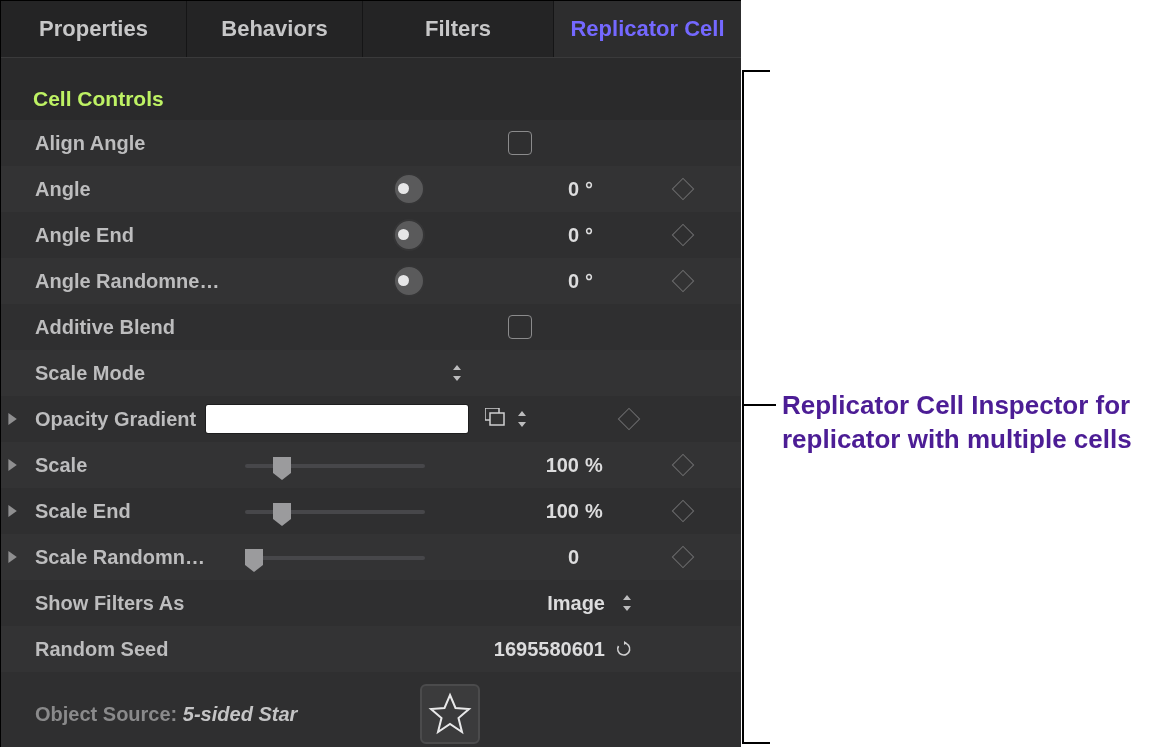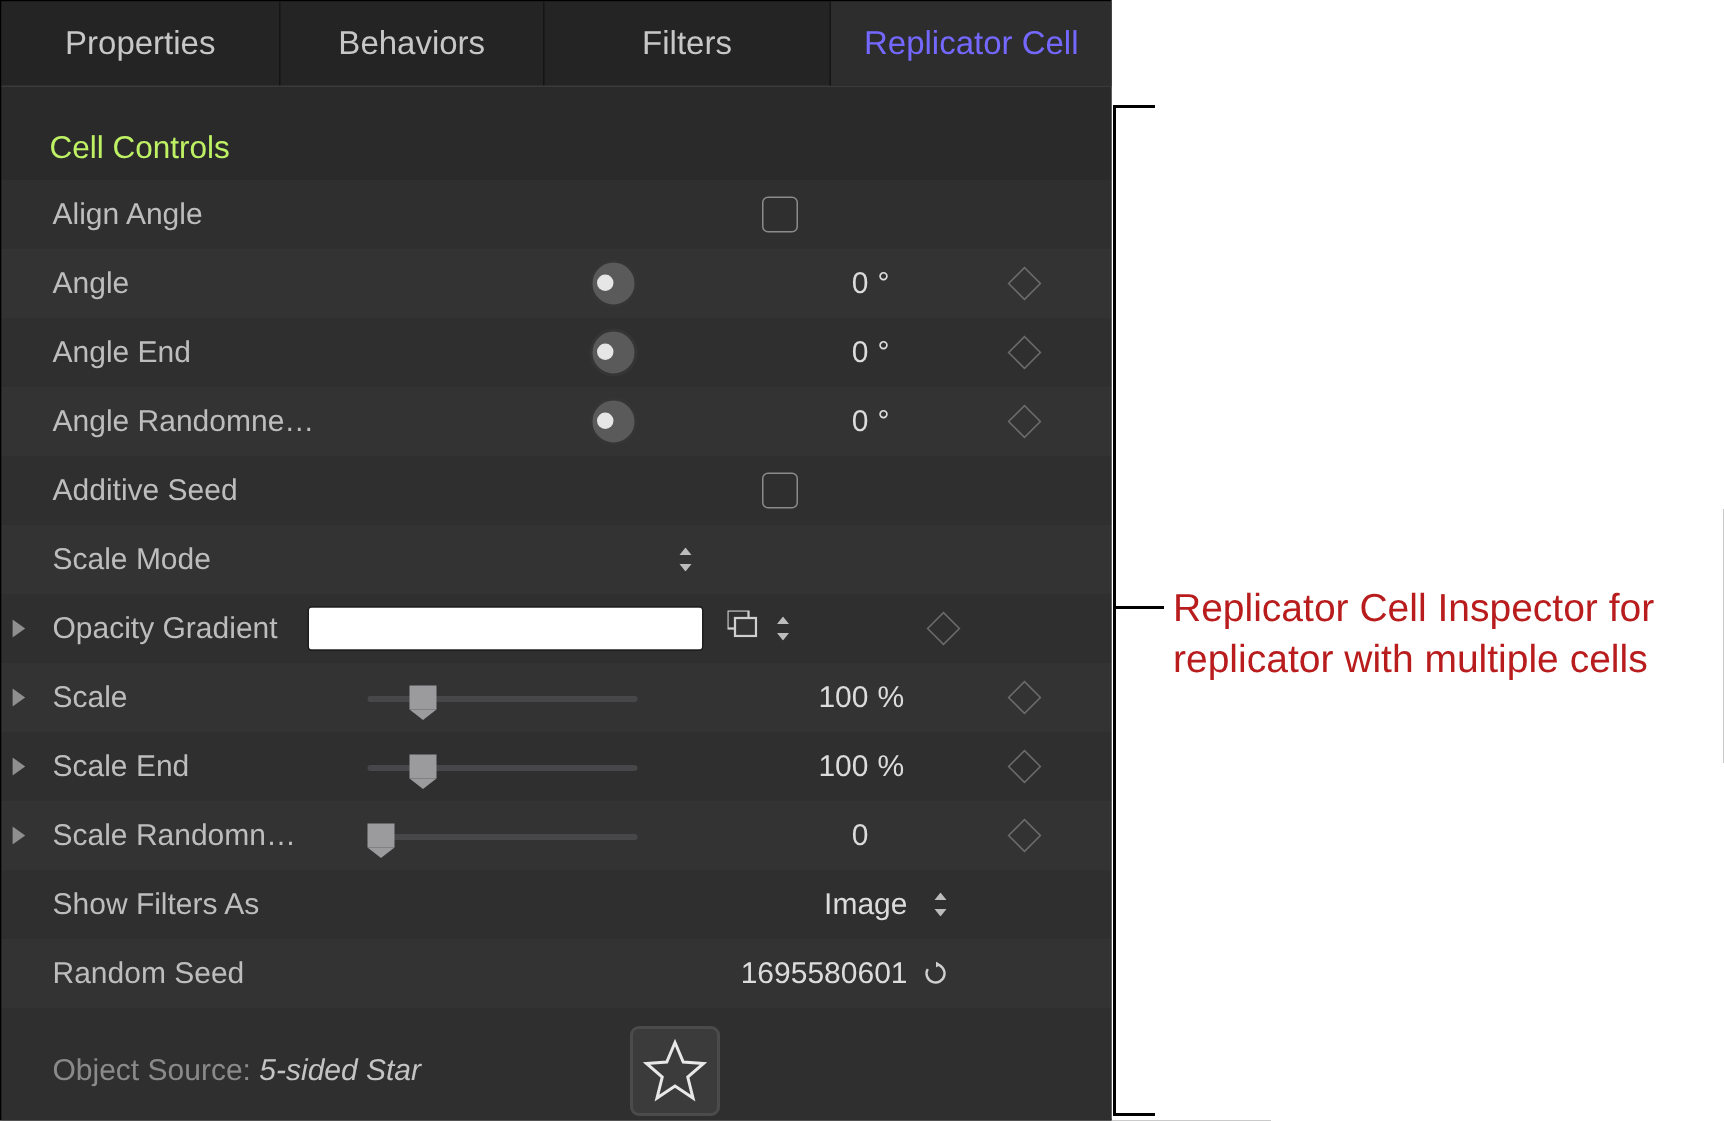--- a/index.html
+++ b/index.html
@@ -10,21 +10,21 @@
     --tab-active:#2d2d2e;
     --text:#c7c7c8;
     --text-dim:#bdbdbe;
     --text-italic:#8c8c8d;
     --accent:#7468ff;
     --border:#1a1a1b;
     --knob:#d0d0d1;
     --track:#515152;
   }
   html,body{margin:0;padding:0;background:#fff;width:1149px;height:747px;font-family:"Helvetica Neue",Arial,sans-serif;}
-  .wrap{position:relative;width:1149px;height:747px;}
+  .wrap{position:relative;width:1149px;height:747px;font-weight:bold;}
   .panel{position:absolute;left:0;top:0;width:740px;height:745px;background:var(--bg);border:1px solid #000;border-right:none;}
   .tabs{display:flex;height:56px;background:var(--tab-bg);border-bottom:1px solid #3a3a3b;}
   .tab{flex:none;display:flex;align-items:center;justify-content:center;height:56px;color:var(--text);font-size:22px;border-right:1px solid #151516;}
   .tab:nth-child(1){width:185px;}
   .tab:nth-child(2){width:175px;}
   .tab:nth-child(3){width:190px;}
   .tab:nth-child(4){flex:1;color:var(--accent);background:var(--tab-active);border-right:none;}
   .spacer-top{height:20px;background:var(--bg);}
   .section-header{height:42px;display:flex;align-items:center;padding-left:32px;color:#bef264;font-size:21px;background:var(--bg);}
   .rows{}
@@ -55,21 +55,21 @@
   .sorter svg{width:10px;height:16px;display:block;}
   
   .gradwell{width:262px;height:28px;background:linear-gradient(to right,#fff,#fff);border:1px solid #1e1e1f;border-radius:3px;margin-left:0;}
   .grad-icon{margin-left:10px;}
   
   .well{width:56px;height:56px;border:2px solid #4b4b4c;border-radius:6px;background:#3b3b3c;display:flex;align-items:center;justify-content:center;}
   
   .refresh svg{width:16px;height:16px;display:block;}
   .callout-line{position:absolute;left:742px;top:70px;width:28px;height:2px;background:#000;}
   .callout-v{position:absolute;left:742px;top:70px;width:2px;height:674px;background:#000;}
-  .annot-text{position:absolute;left:782px;top:388px;font-size:26px;line-height:34px;color:#b91c1c;width:350px;}
+  .annot-text{position:absolute;left:782px;top:388px;font-size:26px;line-height:34px;color:#4c1d95;width:350px;}
   
   .row.source{height:84px;}
   .row.source .value-well{flex:0 0 170px;display:flex;justify-content:center;align-items:center;}
   .row.source .label{color:#8a8a8b;font-style:normal;}
   .italic{font-style:italic;color:#c4c4c5;}
   .valtxt{min-width:58px;text-align:right;}
   .unit{min-width:20px;text-align:left;}
 </style>
 </head>
 <body>
@@ -144,21 +144,21 @@
             <span class="unit">°</span>
           </div>
         <div class="extras"></div>
         <div class="kf">
             <div class="diamond"></div>
           </div>
       </div>
 
       <div class="row odd">
         <div class="disclosure"></div>
-        <div class="label">Additive Seed</div>
+        <div class="label">Additive Blend</div>
         <div class="control"></div>
         <div class="value">
             <div class="chk"></div>
           </div>
         <div class="extras"></div>
         <div class="kf"></div>
       </div>
 
       <div class="row even">
         <div class="disclosure"></div>

